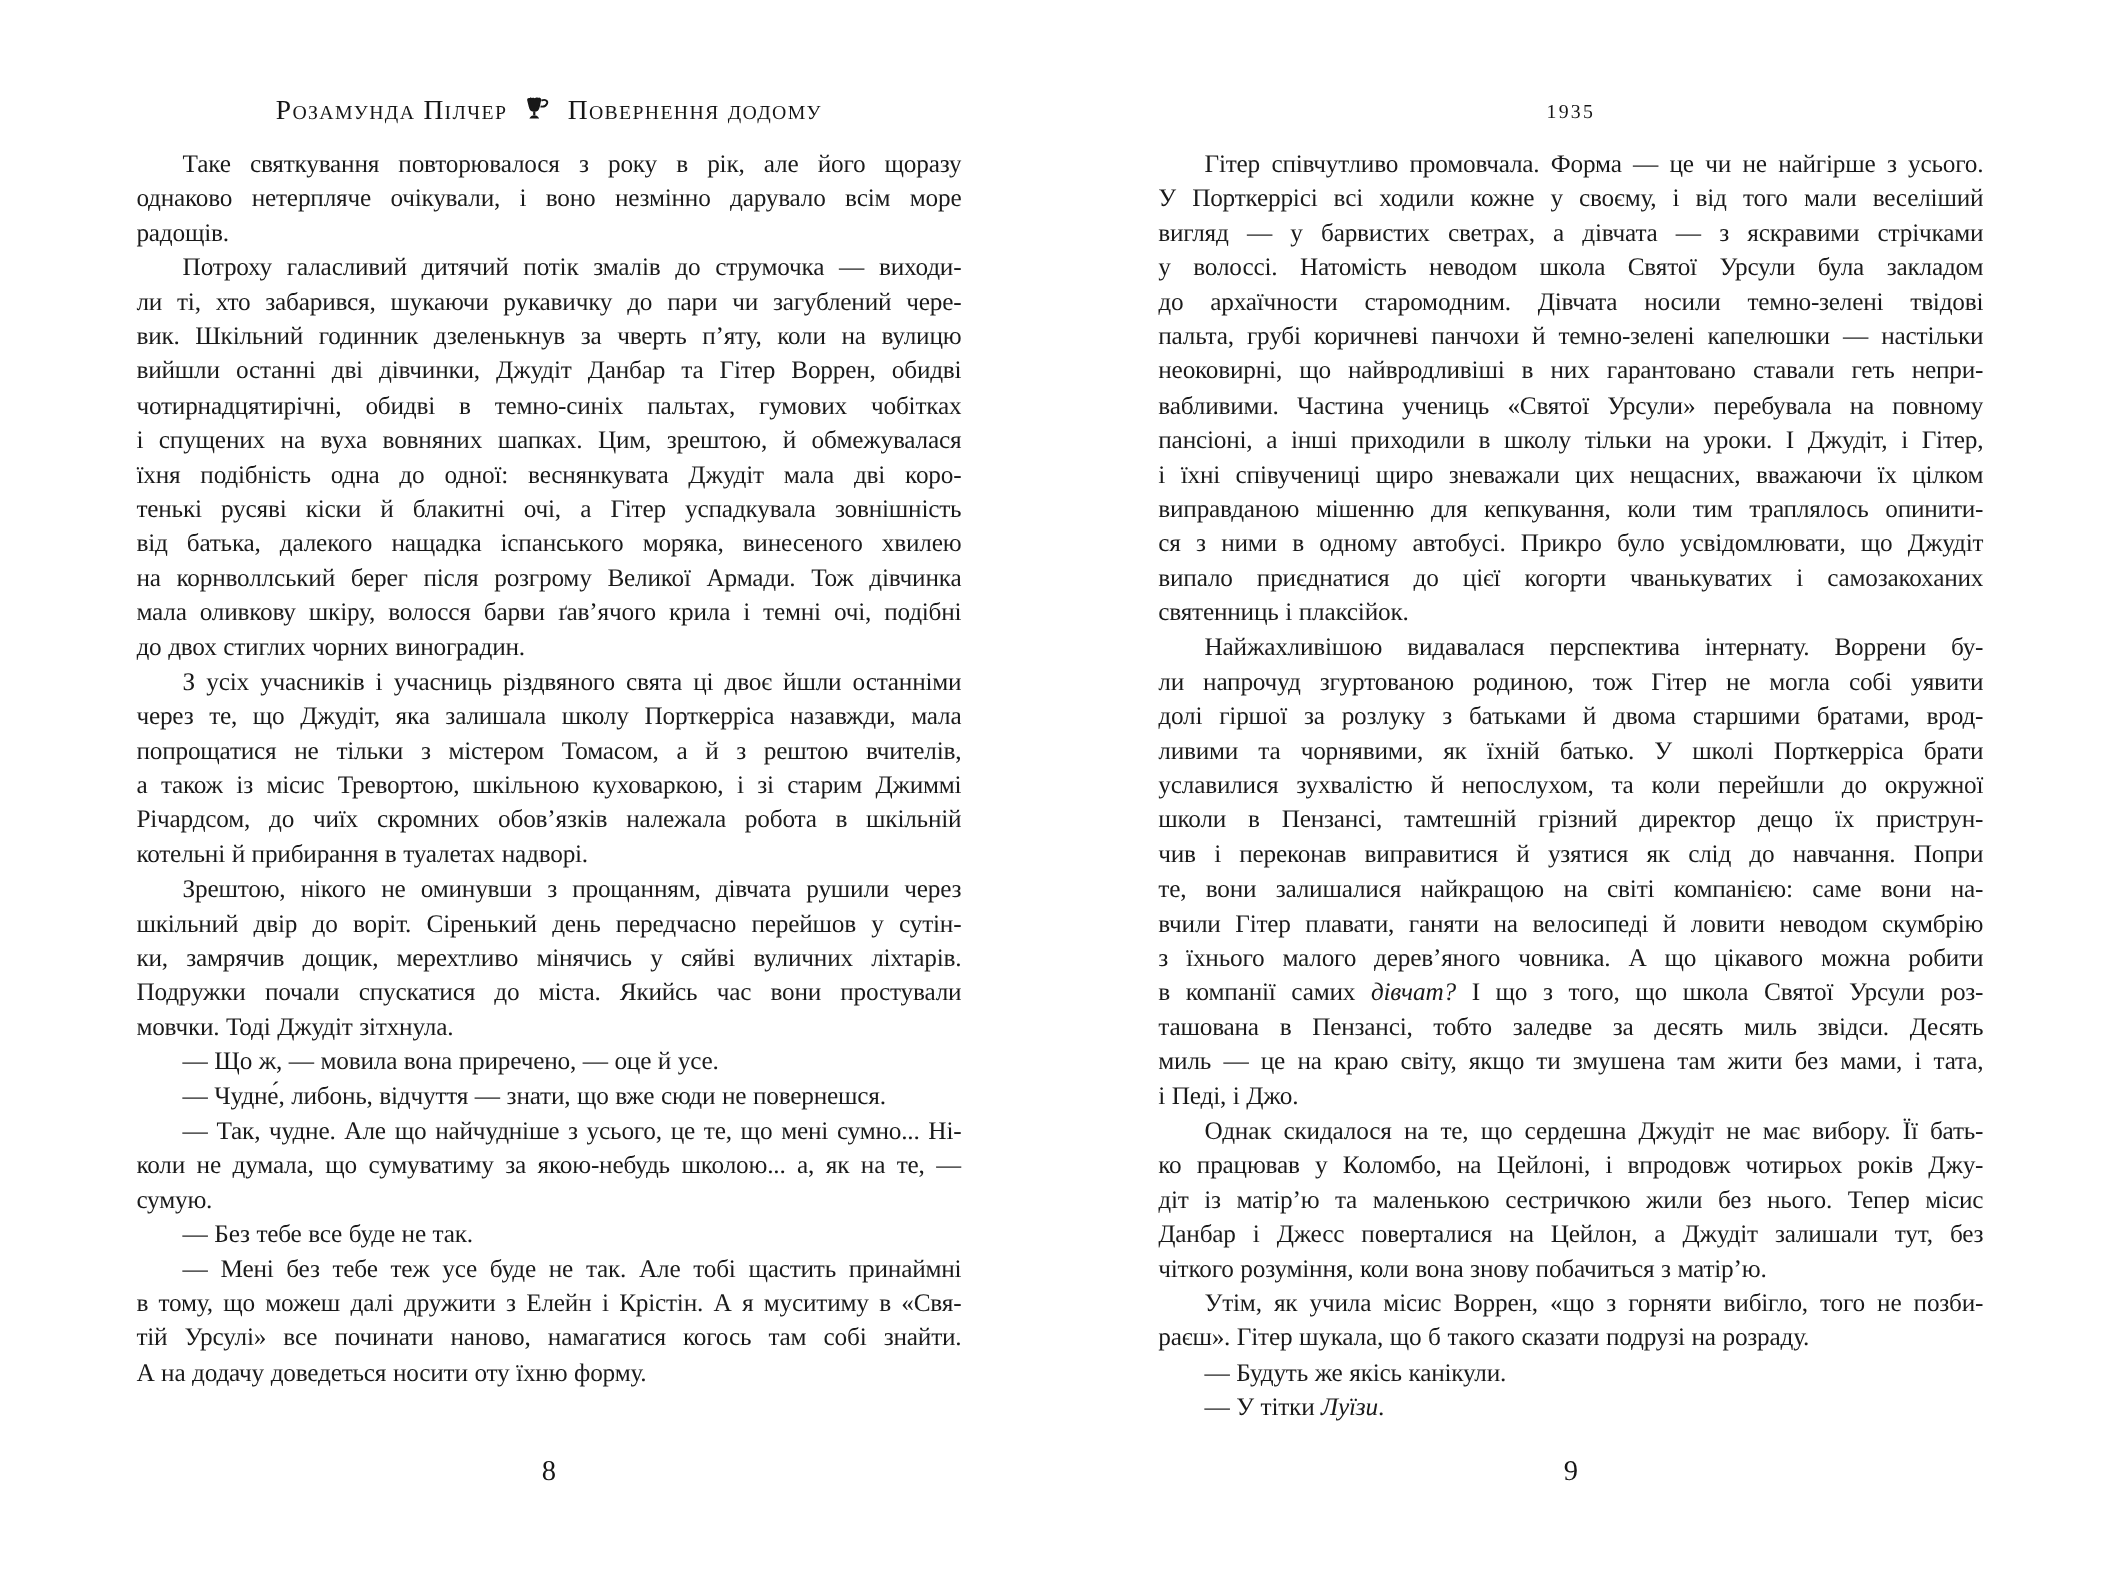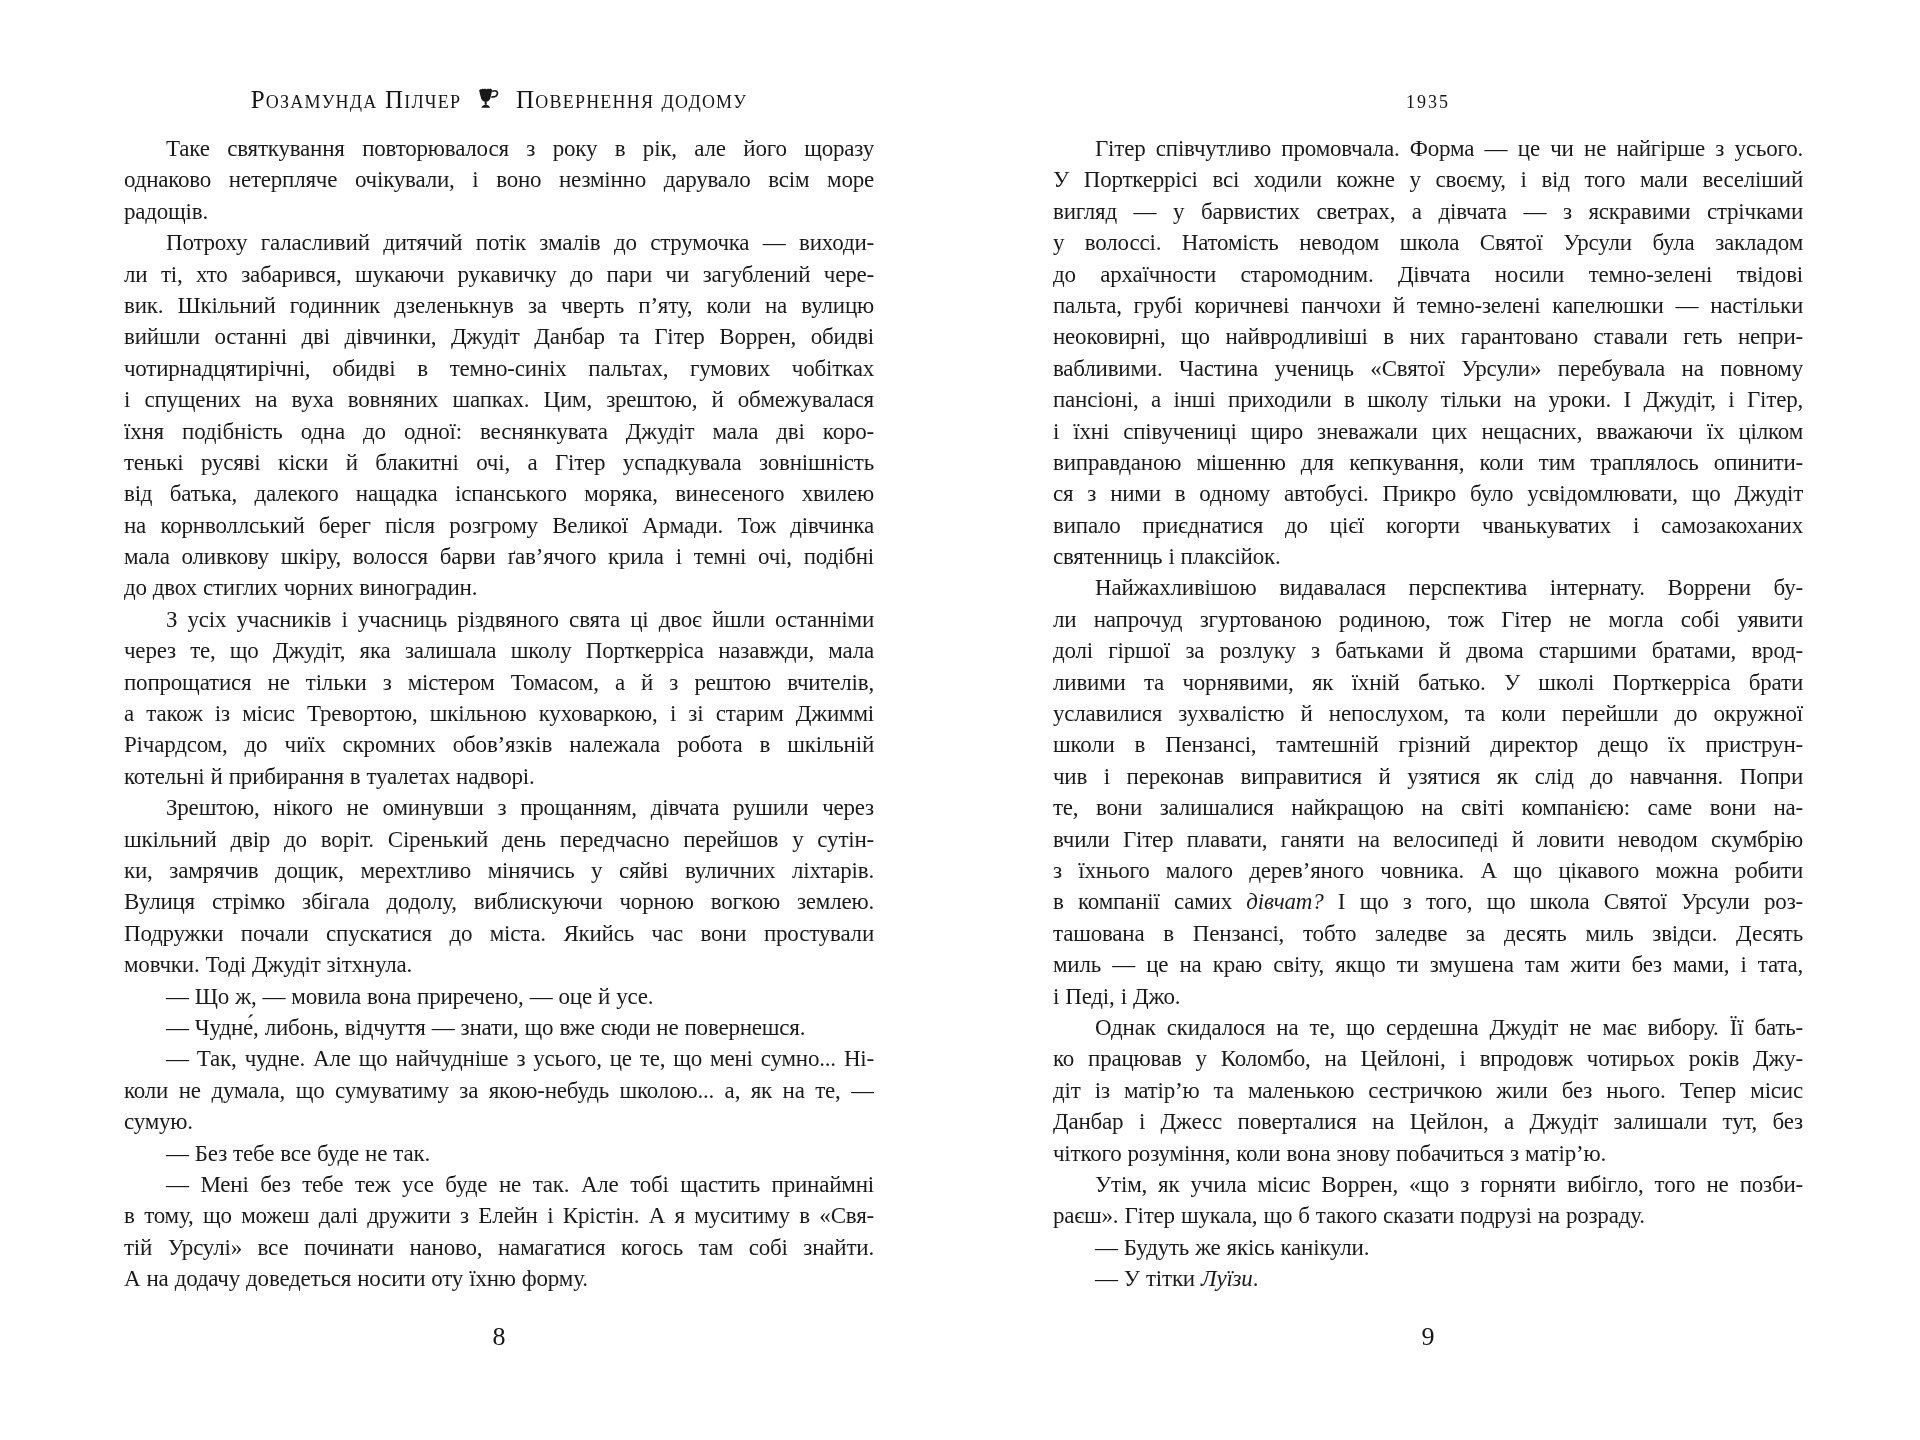--- a/index.html
+++ b/index.html
@@ -88,21 +88,20 @@
         <div class="line end"><span>до двох стиглих чорних виноградин.</span></div>
         <div class="line indent"><span>З усіх учасників і учасниць різдвяного свята ці двоє йшли останніми</span></div>
         <div class="line"><span>через те, що Джудіт, яка залишала школу Порткерріса назавжди, мала</span></div>
         <div class="line"><span>попрощатися не тільки з містером Томасом, а й з рештою вчителів,</span></div>
         <div class="line"><span>а також із місис Тревортою, шкільною куховаркою, і зі старим Джиммі</span></div>
         <div class="line"><span>Річардсом, до чиїх скромних обов’язків належала робота в шкільній</span></div>
         <div class="line end"><span>котельні й прибирання в туалетах надворі.</span></div>
         <div class="line indent"><span>Зрештою, нікого не оминувши з прощанням, дівчата рушили через</span></div>
         <div class="line"><span>шкільний двір до воріт. Сіренький день передчасно перейшов у сутін-</span></div>
         <div class="line"><span>ки, замрячив дощик, мерехтливо мінячись у сяйві вуличних ліхтарів.</span></div>
-        <div class="line"><span>Вулиця стрімко збігала додолу, виблискуючи чорною вогкою землею.</span></div>
         <div class="line"><span>Подружки почали спускатися до міста. Якийсь час вони простували</span></div>
         <div class="line end"><span>мовчки. Тоді Джудіт зітхнула.</span></div>
         <div class="line indent end"><span>— Що ж, — мовила вона приречено, — оце й усе.</span></div>
         <div class="line indent end"><span>— Чудне́, либонь, відчуття — знати, що вже сюди не повернешся.</span></div>
         <div class="line indent"><span>— Так, чудне. Але що найчудніше з усього, це те, що мені сумно... Ні-</span></div>
         <div class="line"><span>коли не думала, що сумуватиму за якою-небудь школою... а, як на те, —</span></div>
         <div class="line end"><span>сумую.</span></div>
         <div class="line indent end"><span>— Без тебе все буде не так.</span></div>
         <div class="line indent"><span>— Мені без тебе теж усе буде не так. Але тобі щастить принаймні</span></div>
         <div class="line"><span>в тому, що можеш далі дружити з Елейн і Крістін. А я муситиму в «Свя-</span></div>

